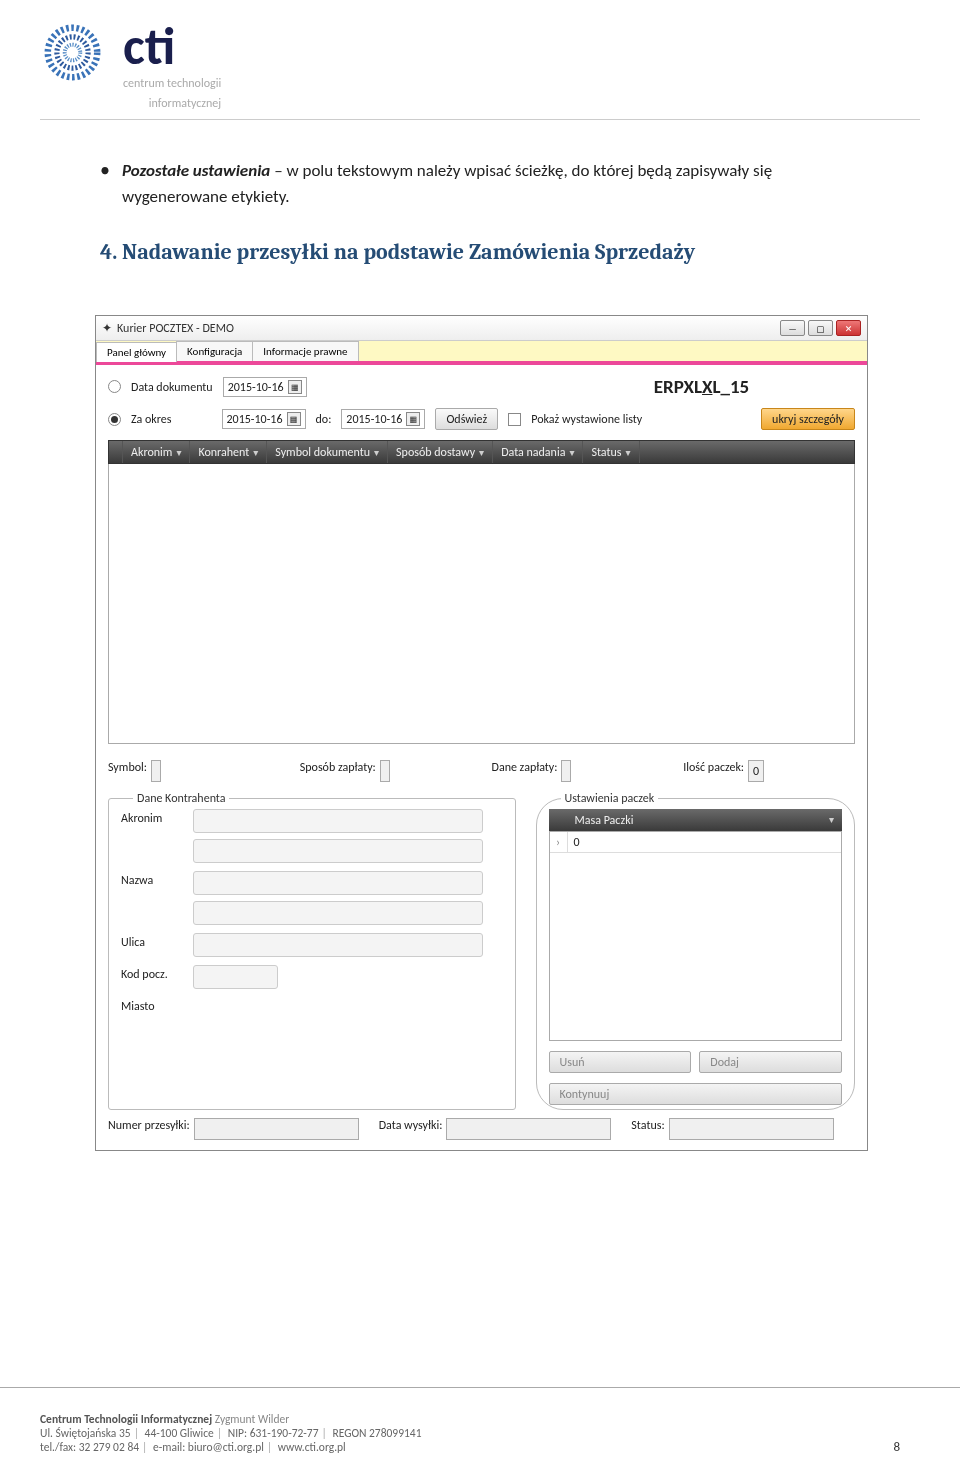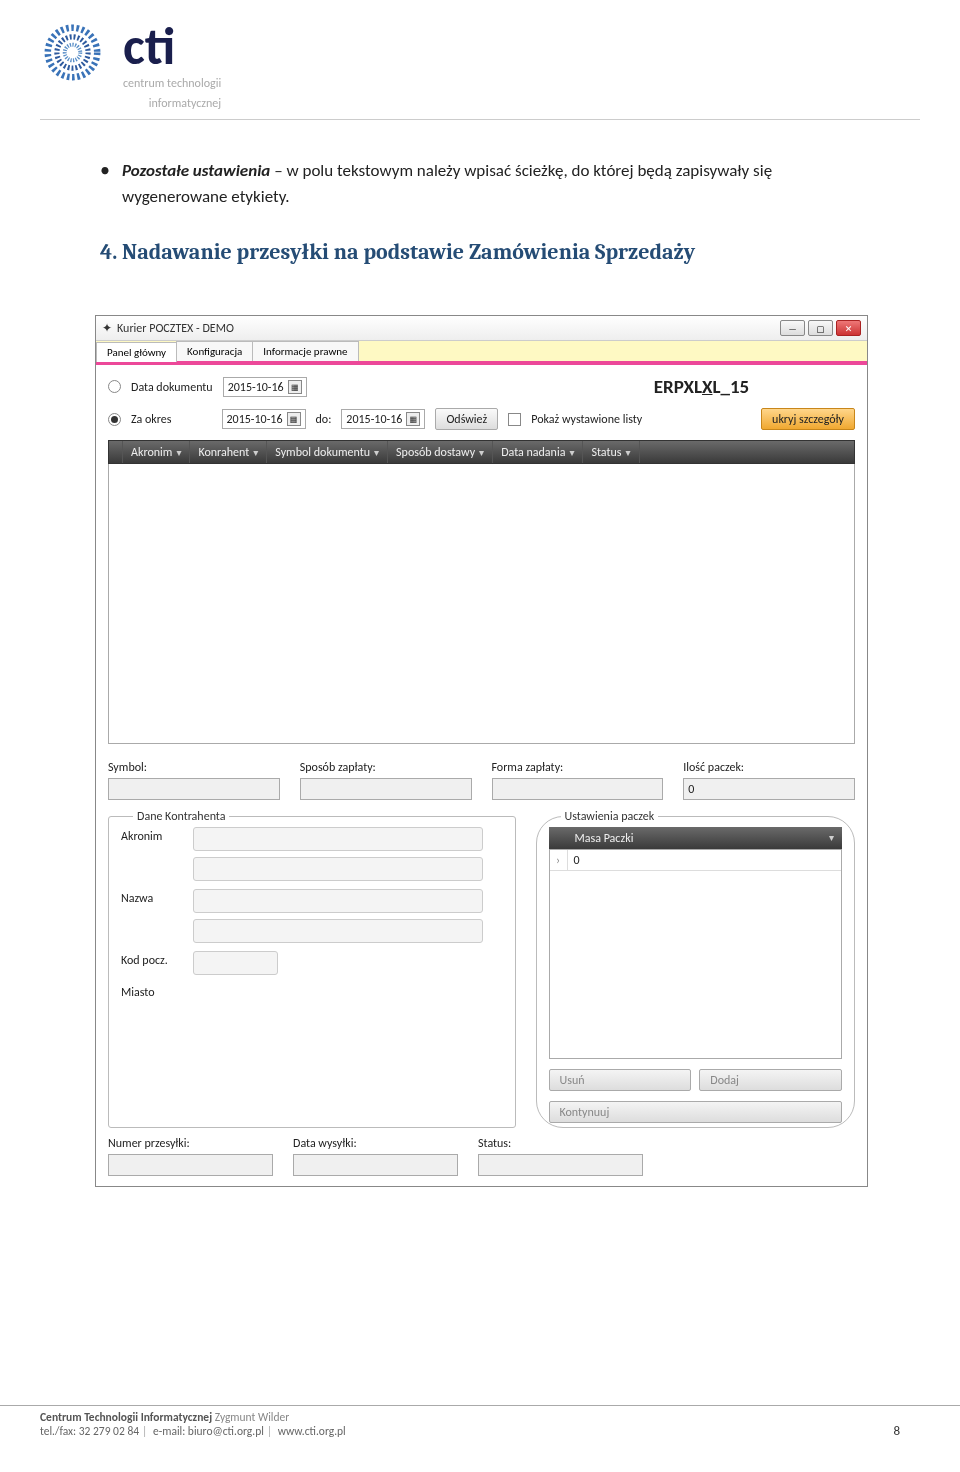--- a/index.html
+++ b/index.html
@@ -36,21 +36,21 @@
   .check { width:13px; height:13px; border:1px solid #888; background:#fff; display:inline-block; }
   .erp { font-size: 19px; font-weight: 700; margin-left: 8px; }
   .erp u { text-decoration: underline; }
 
   .grid-header { display:flex; background: linear-gradient(#6a6a6a,#3a3a3a); color:#eee; font-size:12px; border:1px solid #333; }
   .gh-cell { padding:4px 8px; border-right:1px solid #555; display:flex; align-items:center; gap:4px; }
   .funnel { font-size:10px; opacity:.8; }
   .grid-body { border:1px solid #aaa; border-top:none; height:280px; background:#fff; }
 
   .form-row { display:flex; gap:20px; margin-top:16px; }
-  .form-col { flex:1; display:flex; flex-direction:column; gap:4px; }
+  .form-col { flex:1; display:flex; flex-direction:row; gap:4px; }
   .lbl { font-size:12px; }
   .inp { border:1px solid #aaa; background:#f0f0f0; height:22px; padding:0 4px; font-size:12px; display:flex; align-items:center; }
 
   .group { border:1px solid #bbb; border-radius:3px; margin-top:16px; padding:10px 12px 4px 12px; position:relative; }
   .group-title { position:absolute; top:-8px; left:24px; background:#fff; padding:0 4px; font-size:12px; color:#333; }
   .kont-row { display:flex; align-items:flex-start; gap:12px; margin-bottom:8px; }
   .klabel { width:60px; font-size:12px; padding-top:2px; }
   .kinput-col { display:flex; flex-direction:column; gap:6px; }
   .kinp { border:1px solid #ccc; background:#f4f4f4; width:290px; height:24px; border-radius:3px; }
   .kinp.short { width:85px; }
@@ -58,24 +58,24 @@
   .paczki-header { display:flex; background:linear-gradient(#6a6a6a,#3a3a3a); color:#eee; font-size:12px; }
   .paczki-header div { padding:4px 8px; }
   .paczki-body { border:1px solid #aaa; height:210px; background:#fff; font-size:12px; }
   .paczki-row { display:flex; border-bottom:1px solid #ddd; }
   .paczki-row div { padding:3px 6px; }
   .paczki-row .arrow { width:18px; border-right:1px solid #ddd; color:#888; text-align:center; }
   .paczki-btns { display:flex; gap:8px; margin-top:10px; }
   .paczki-btns .btn { flex:1; background:linear-gradient(#f4f4f4,#ddd); color:#888; }
 
   .bottom-row { display:flex; gap:20px; margin-top:8px; }
-  .bottom-col { display:flex; flex-direction:column; gap:4px; }
+  .bottom-col { display:flex; flex-direction:row; gap:4px; }
   .bottom-col .inp { width:165px; }
 
-  .footer { position:absolute; bottom:34px; left:0; right:0; padding: 4px 40px 0 40px; border-top:1px solid #aaa; font-size:11.5px; color:#666; }
+  .footer { position:absolute; bottom:18px; left:0; right:0; padding: 24px 40px 0 40px; border-top:1px solid #aaa; font-size:11.5px; color:#666; }
   .footer .l1 b { color:#555; font-weight:bold; }
   .footer .l1 span.fn { color:#888; font-weight:normal; }
   .page-num { position:absolute; right:60px; bottom:0; font-size:13px; color:#333; }
   .sep { color:#aaa; margin:0 3px; }
 </style>
 </head>
 <body>
 
 <div class="header">
   <div class="logo-row">
@@ -187,21 +187,21 @@
     <div class="form-row">
       <div class="form-col">
         <span class="lbl">Symbol:</span>
         <div class="inp"></div>
       </div>
       <div class="form-col">
         <span class="lbl">Sposób zapłaty:</span>
         <div class="inp"></div>
       </div>
       <div class="form-col">
-        <span class="lbl">Forma zapłaty:</span>
+        <span class="lbl">Dane zapłaty:</span>
         <div class="inp"></div>
       </div>
       <div class="form-col">
         <span class="lbl">Ilość paczek:</span>
         <div class="inp">0</div>
       </div>
     </div>
 
     <div style="display:flex; gap:20px;">
       <div class="group" style="flex:1.3;">
@@ -212,20 +212,24 @@
             <div class="kinp"></div>
             <div class="kinp"></div>
           </div>
         </div>
         <div class="kont-row">
           <div class="klabel">Nazwa</div>
           <div class="kinput-col">
             <div class="kinp"></div>
             <div class="kinp"></div>
           </div>
+        </div>
+        <div class="kont-row">
+          <div class="klabel">Ulica</div>
+          <div class="kinp"></div>
         </div>
         <div class="kont-row">
           <div class="klabel">Kod pocz.</div>
           <div class="kinp short"></div>
         </div>
         <div class="kont-row">
           <div class="klabel">Miasto</div>
         </div>
       </div>
 
@@ -267,18 +271,24 @@
         <span class="lbl">Status:</span>
         <div class="inp"></div>
       </div>
     </div>
   </div>
 </div>
 
 <div class="footer">
   <div class="l1"><b>Centrum Technologii Informatycznej</b> <span class="fn">Zygmunt Wilder</span></div>
   <div>
+    <span>Ul. Świętojańska 35</span><span class="sep">|</span>
+    <span>44-100 Gliwice</span><span class="sep">|</span>
+    <span>NIP: 631-190-72-77</span><span class="sep">|</span>
+    <span>REGON 278099141</span>
+  </div>
+  <div>
     <span>tel./fax: 32 279 02 84</span><span class="sep">|</span>
     <span>e-mail: biuro@cti.org.pl</span><span class="sep">|</span>
     <span>www.cti.org.pl</span>
   </div>
   <div class="page-num">8</div>
 </div>
 
 </body></html>

